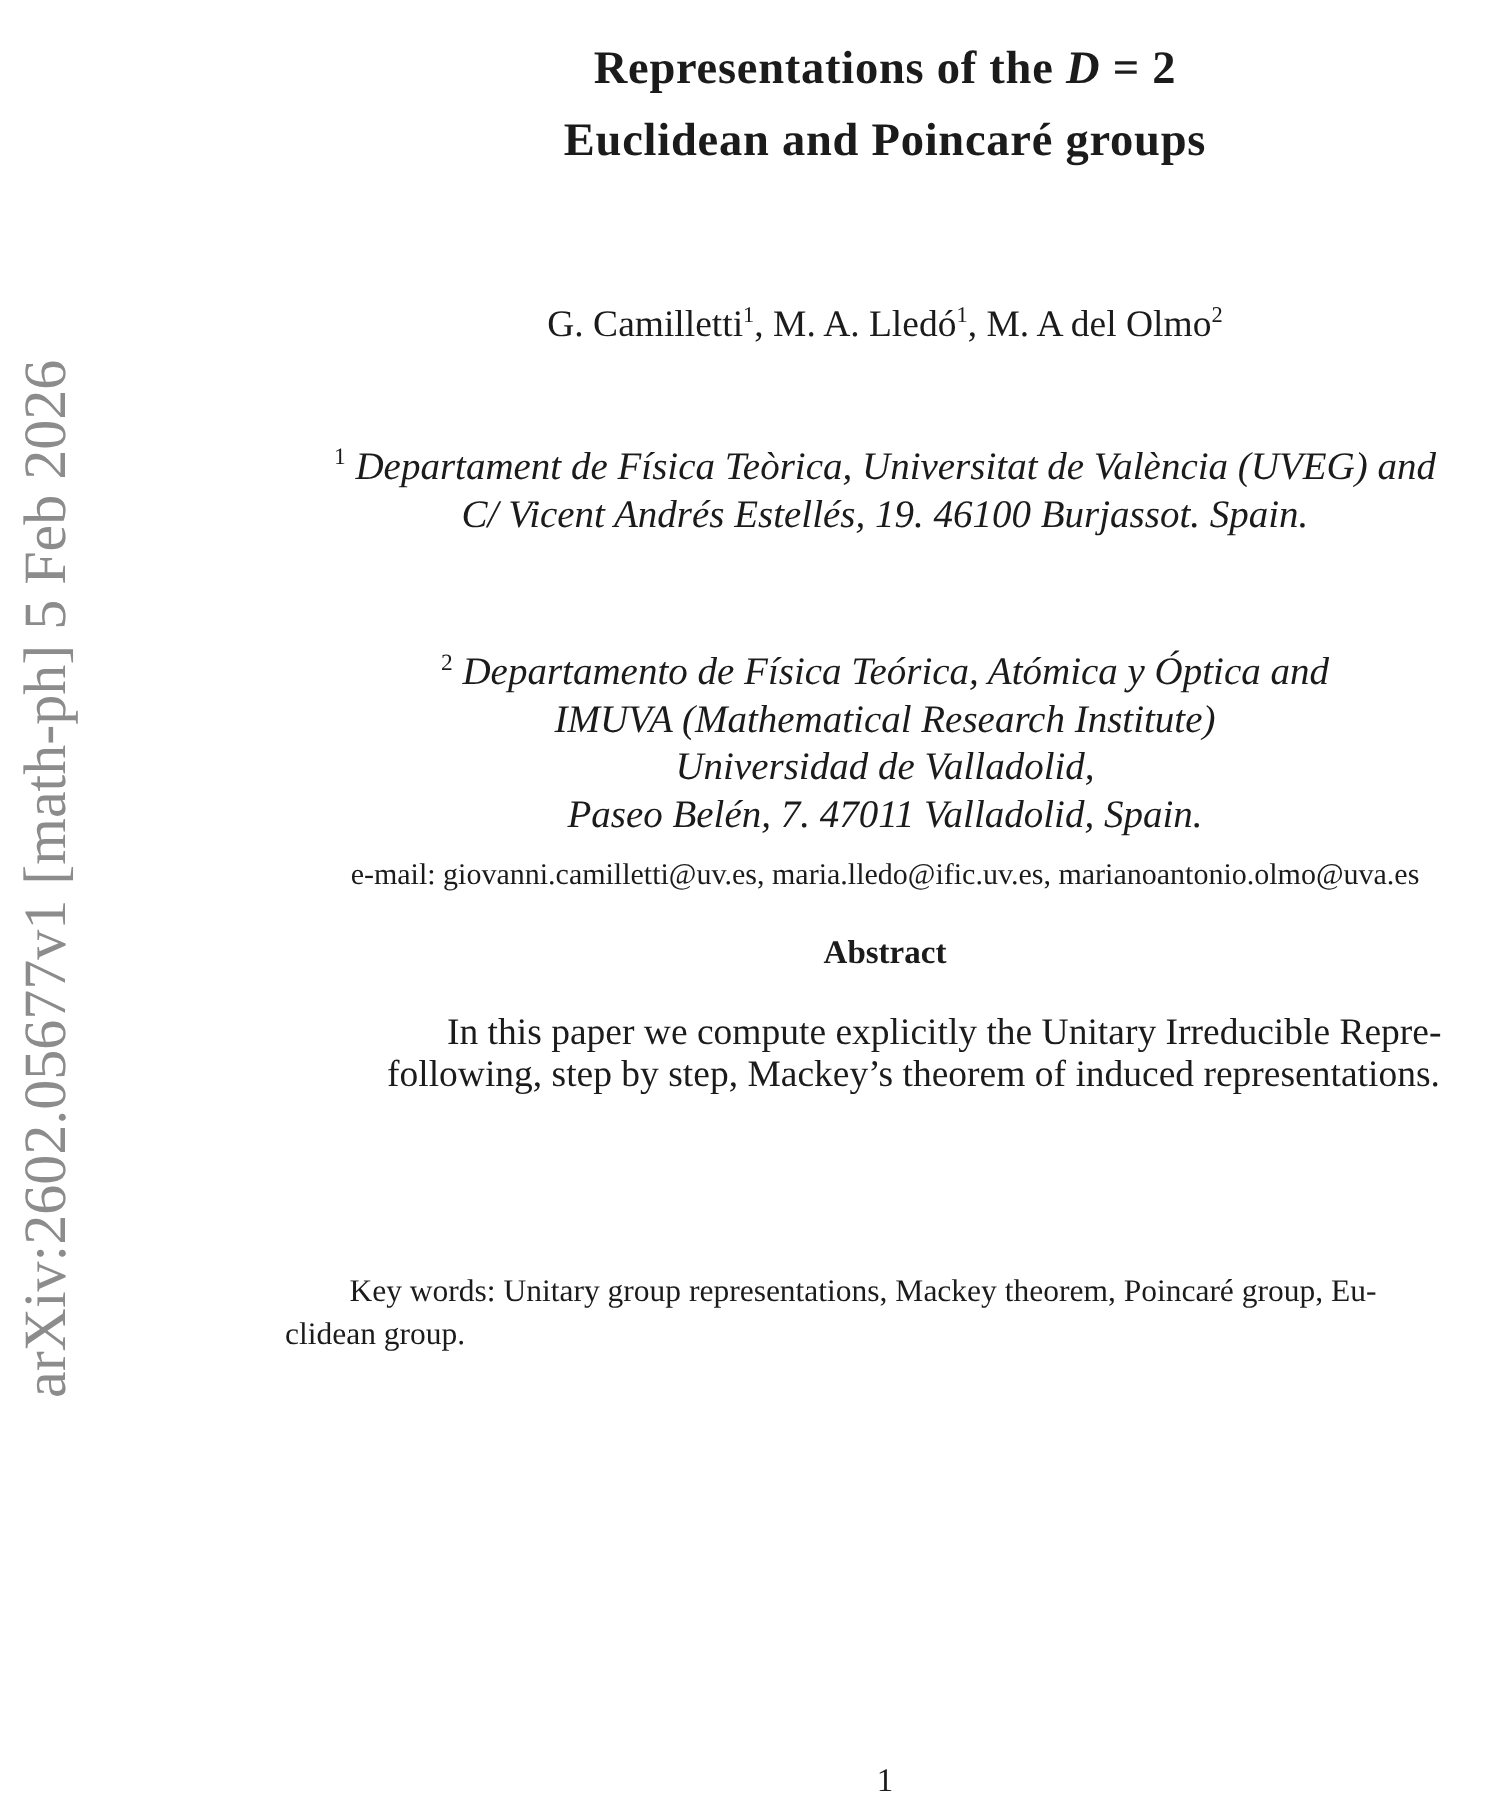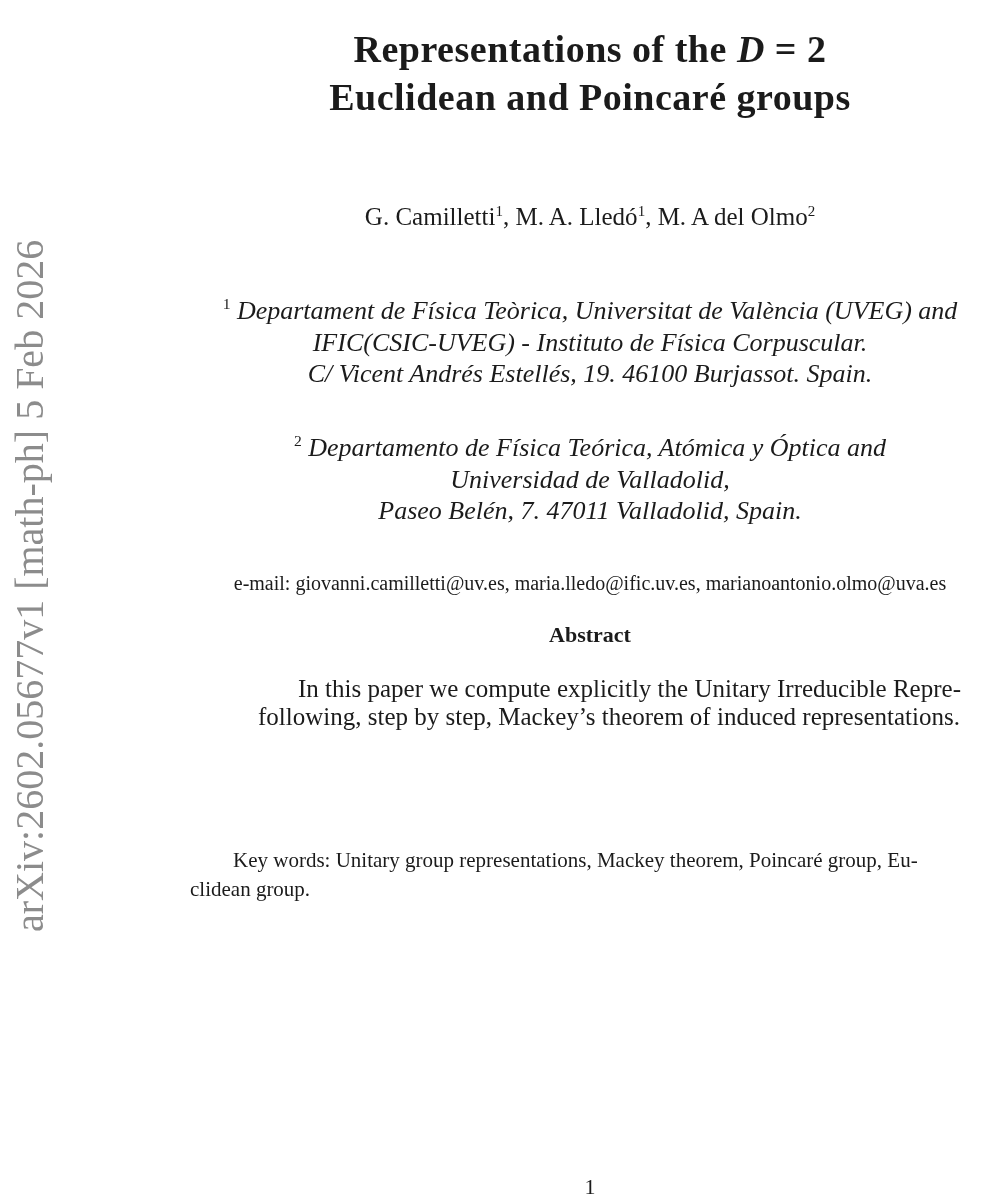--- a/index.html
+++ b/index.html
@@ -19,21 +19,21 @@
     white-space:nowrap;
     font-size:40px;
     line-height:44px;
     color:#8c8c8c;
   }
   .content{position:absolute;left:190px;top:0;width:800px;}
   .blk{position:absolute;left:0;width:800px;}
   .title{
     top:0;
     text-align:center;
-    font-size:38px;
+    font-size:31px;
     font-weight:bold;
     line-height:48px;
     letter-spacing:0.5px;
   }
   .title .mvar{font-style:italic;}
   .authors{
     top:203px;
     text-align:center;
     font-size:25px;
     white-space:nowrap;
@@ -93,26 +93,26 @@
 
     <h1 class="blk title">
       <div><span>Representations of the </span><span class="mvar">D</span><span> = 2</span></div>
       <div>Euclidean and Poincaré groups</div>
     </h1>
 
     <div class="blk authors"><span>G. Camilletti</span><sup class="sp">1</sup><span>, M. A. Lledó</span><sup class="sp">1</sup><span>, M. A del Olmo</span><sup class="sp">2</sup></div>
 
     <div class="blk aff aff1">
       <div><sup class="sp">1</sup> <span>Departament de Física Teòrica, Universitat de València (UVEG) and</span></div>
-      <div>IFIC(CSIC-UVEG) - Instituto de Física Corpuscular.</div>
       <div>C/ Vicent Andrés Estellés, 19. 46100 Burjassot. Spain.</div>
     </div>
 
     <div class="blk aff aff2">
       <div><sup class="sp">2</sup> <span>Departamento de Física Teórica, Atómica y Óptica and</span></div>
+      <div>IMUVA (Mathematical Research Institute)</div>
       <div>Universidad de Valladolid,</div>
       <div>Paseo Belén, 7. 47011 Valladolid, Spain.</div>
     </div>
 
     <div class="blk email">e-mail: giovanni.camilletti@uv.es, maria.lledo@ific.uv.es, marianoantonio.olmo@uva.es</div>
 
     <div class="blk abs-head">Abstract</div>
 
     <div class="blk abs-body">
       <div class="aline first">In this paper we compute explicitly the Unitary Irreducible Repre-</div>

